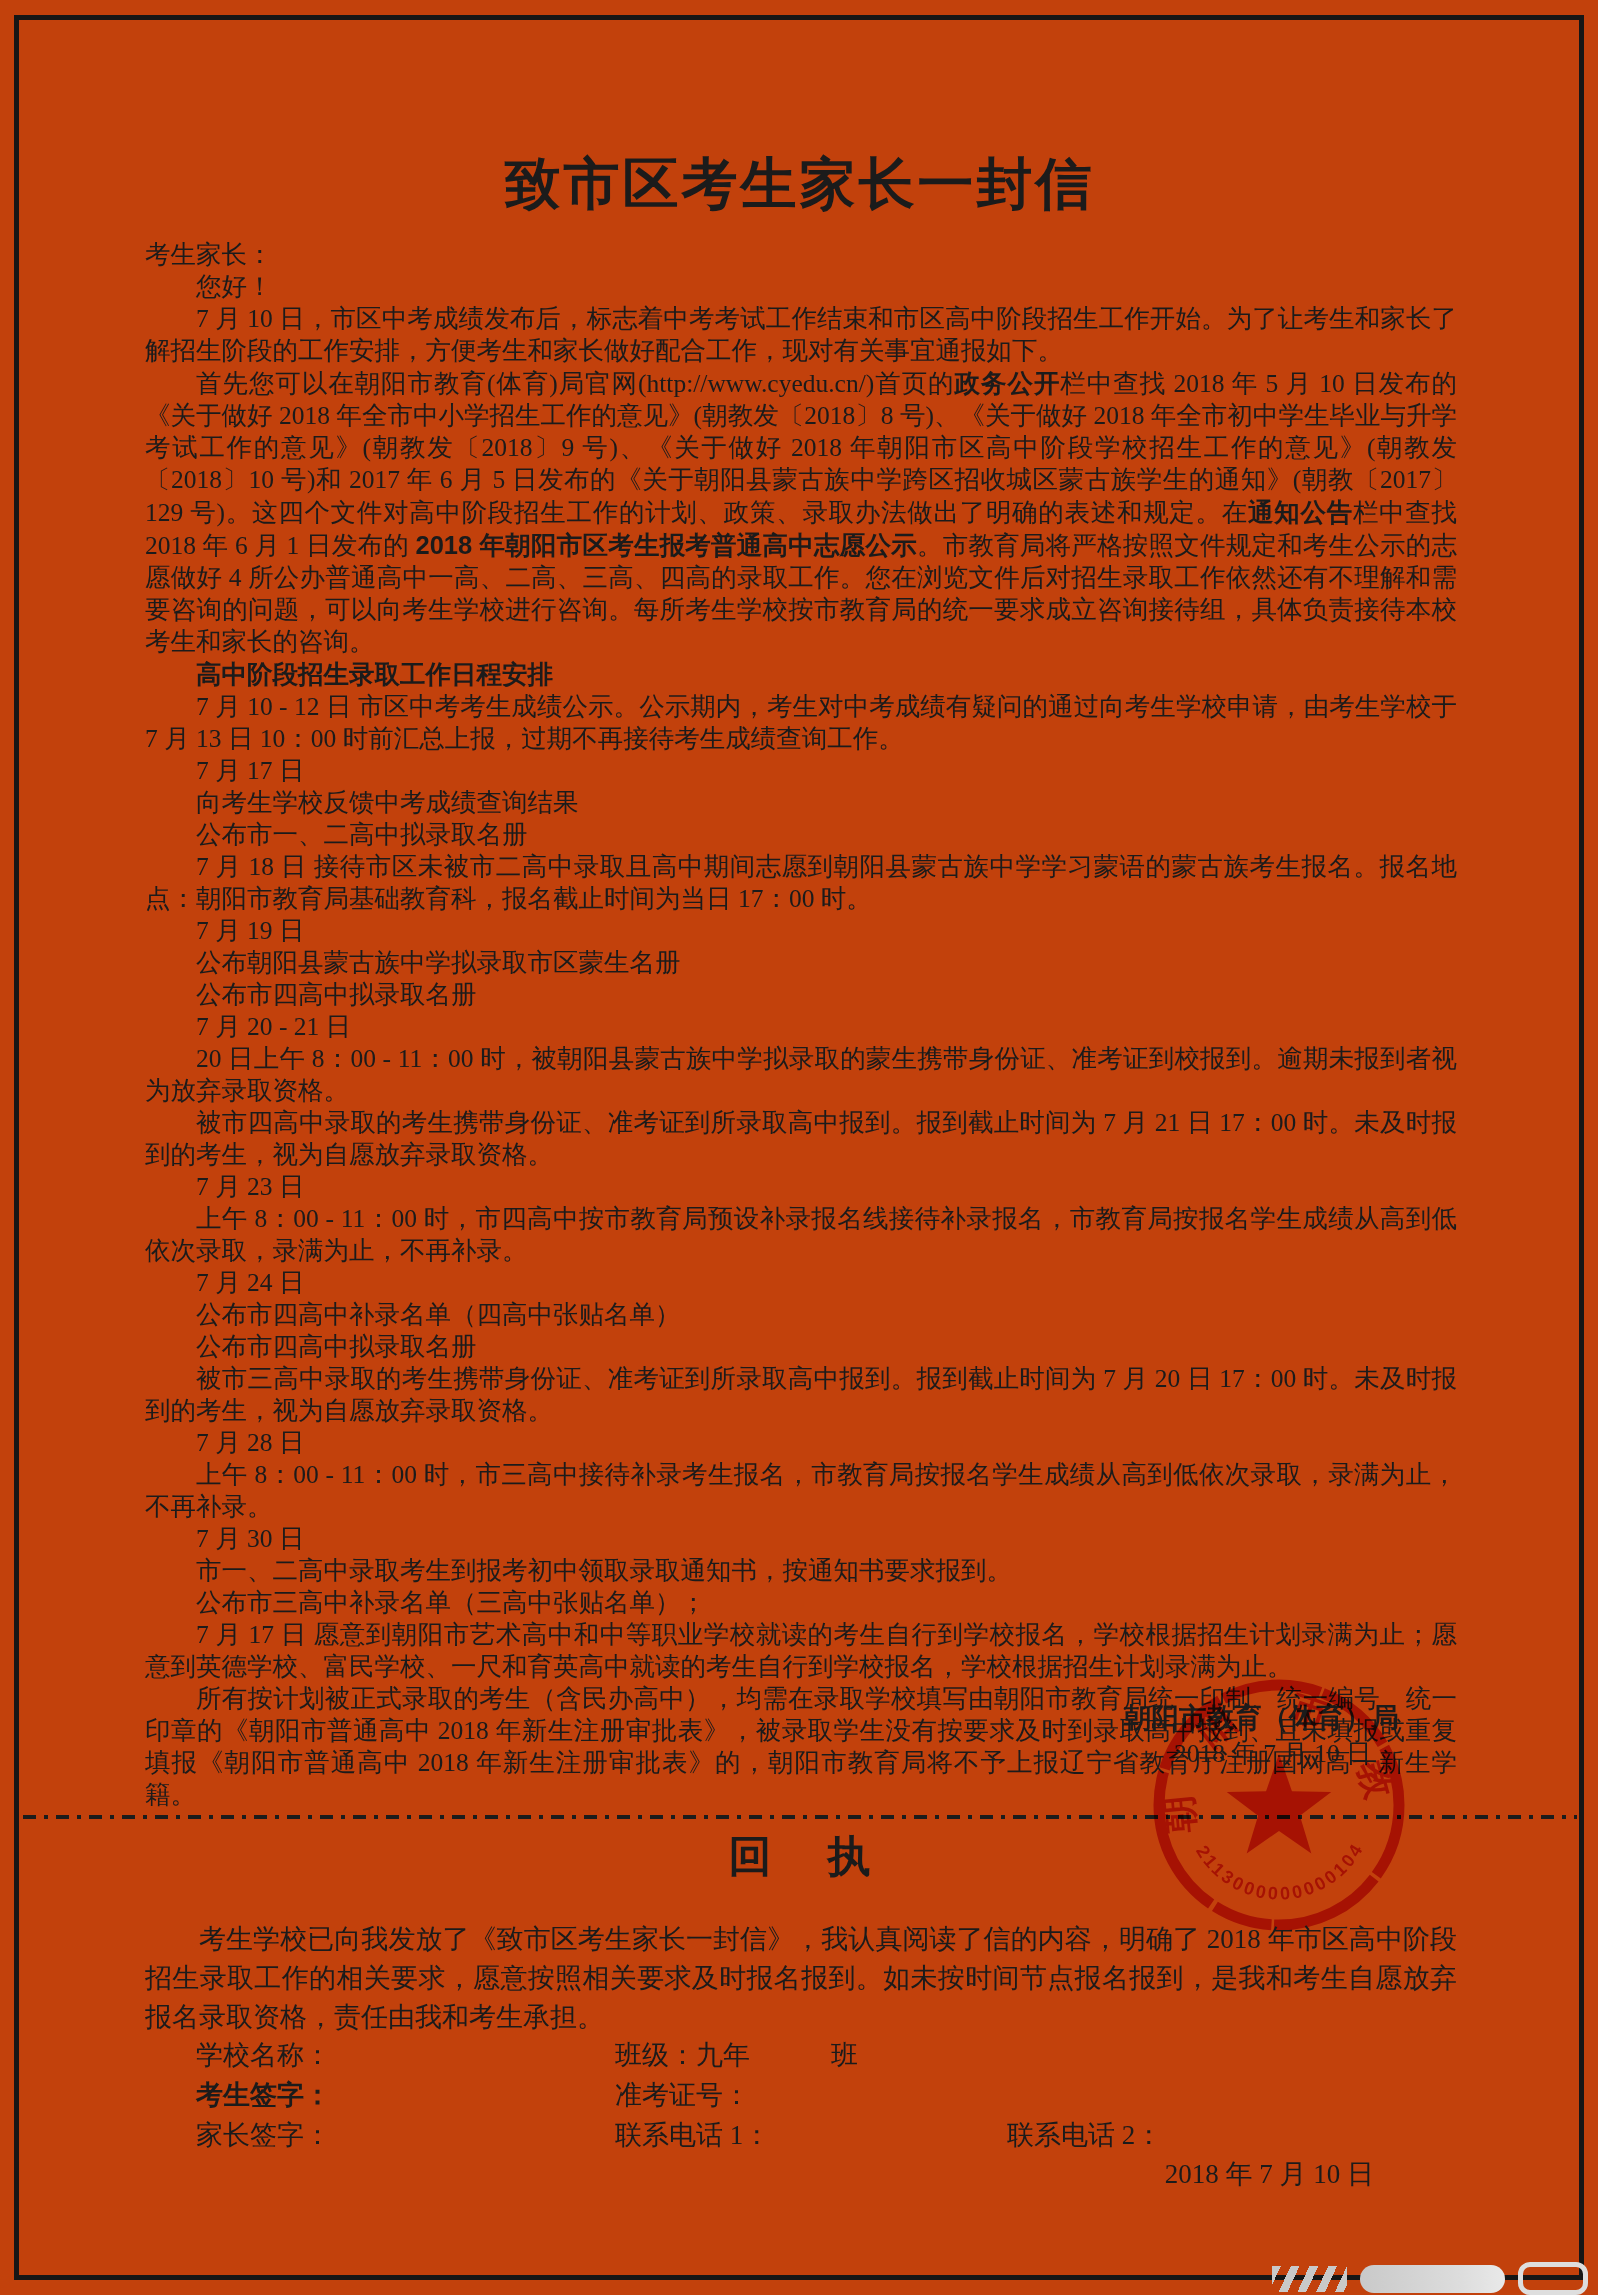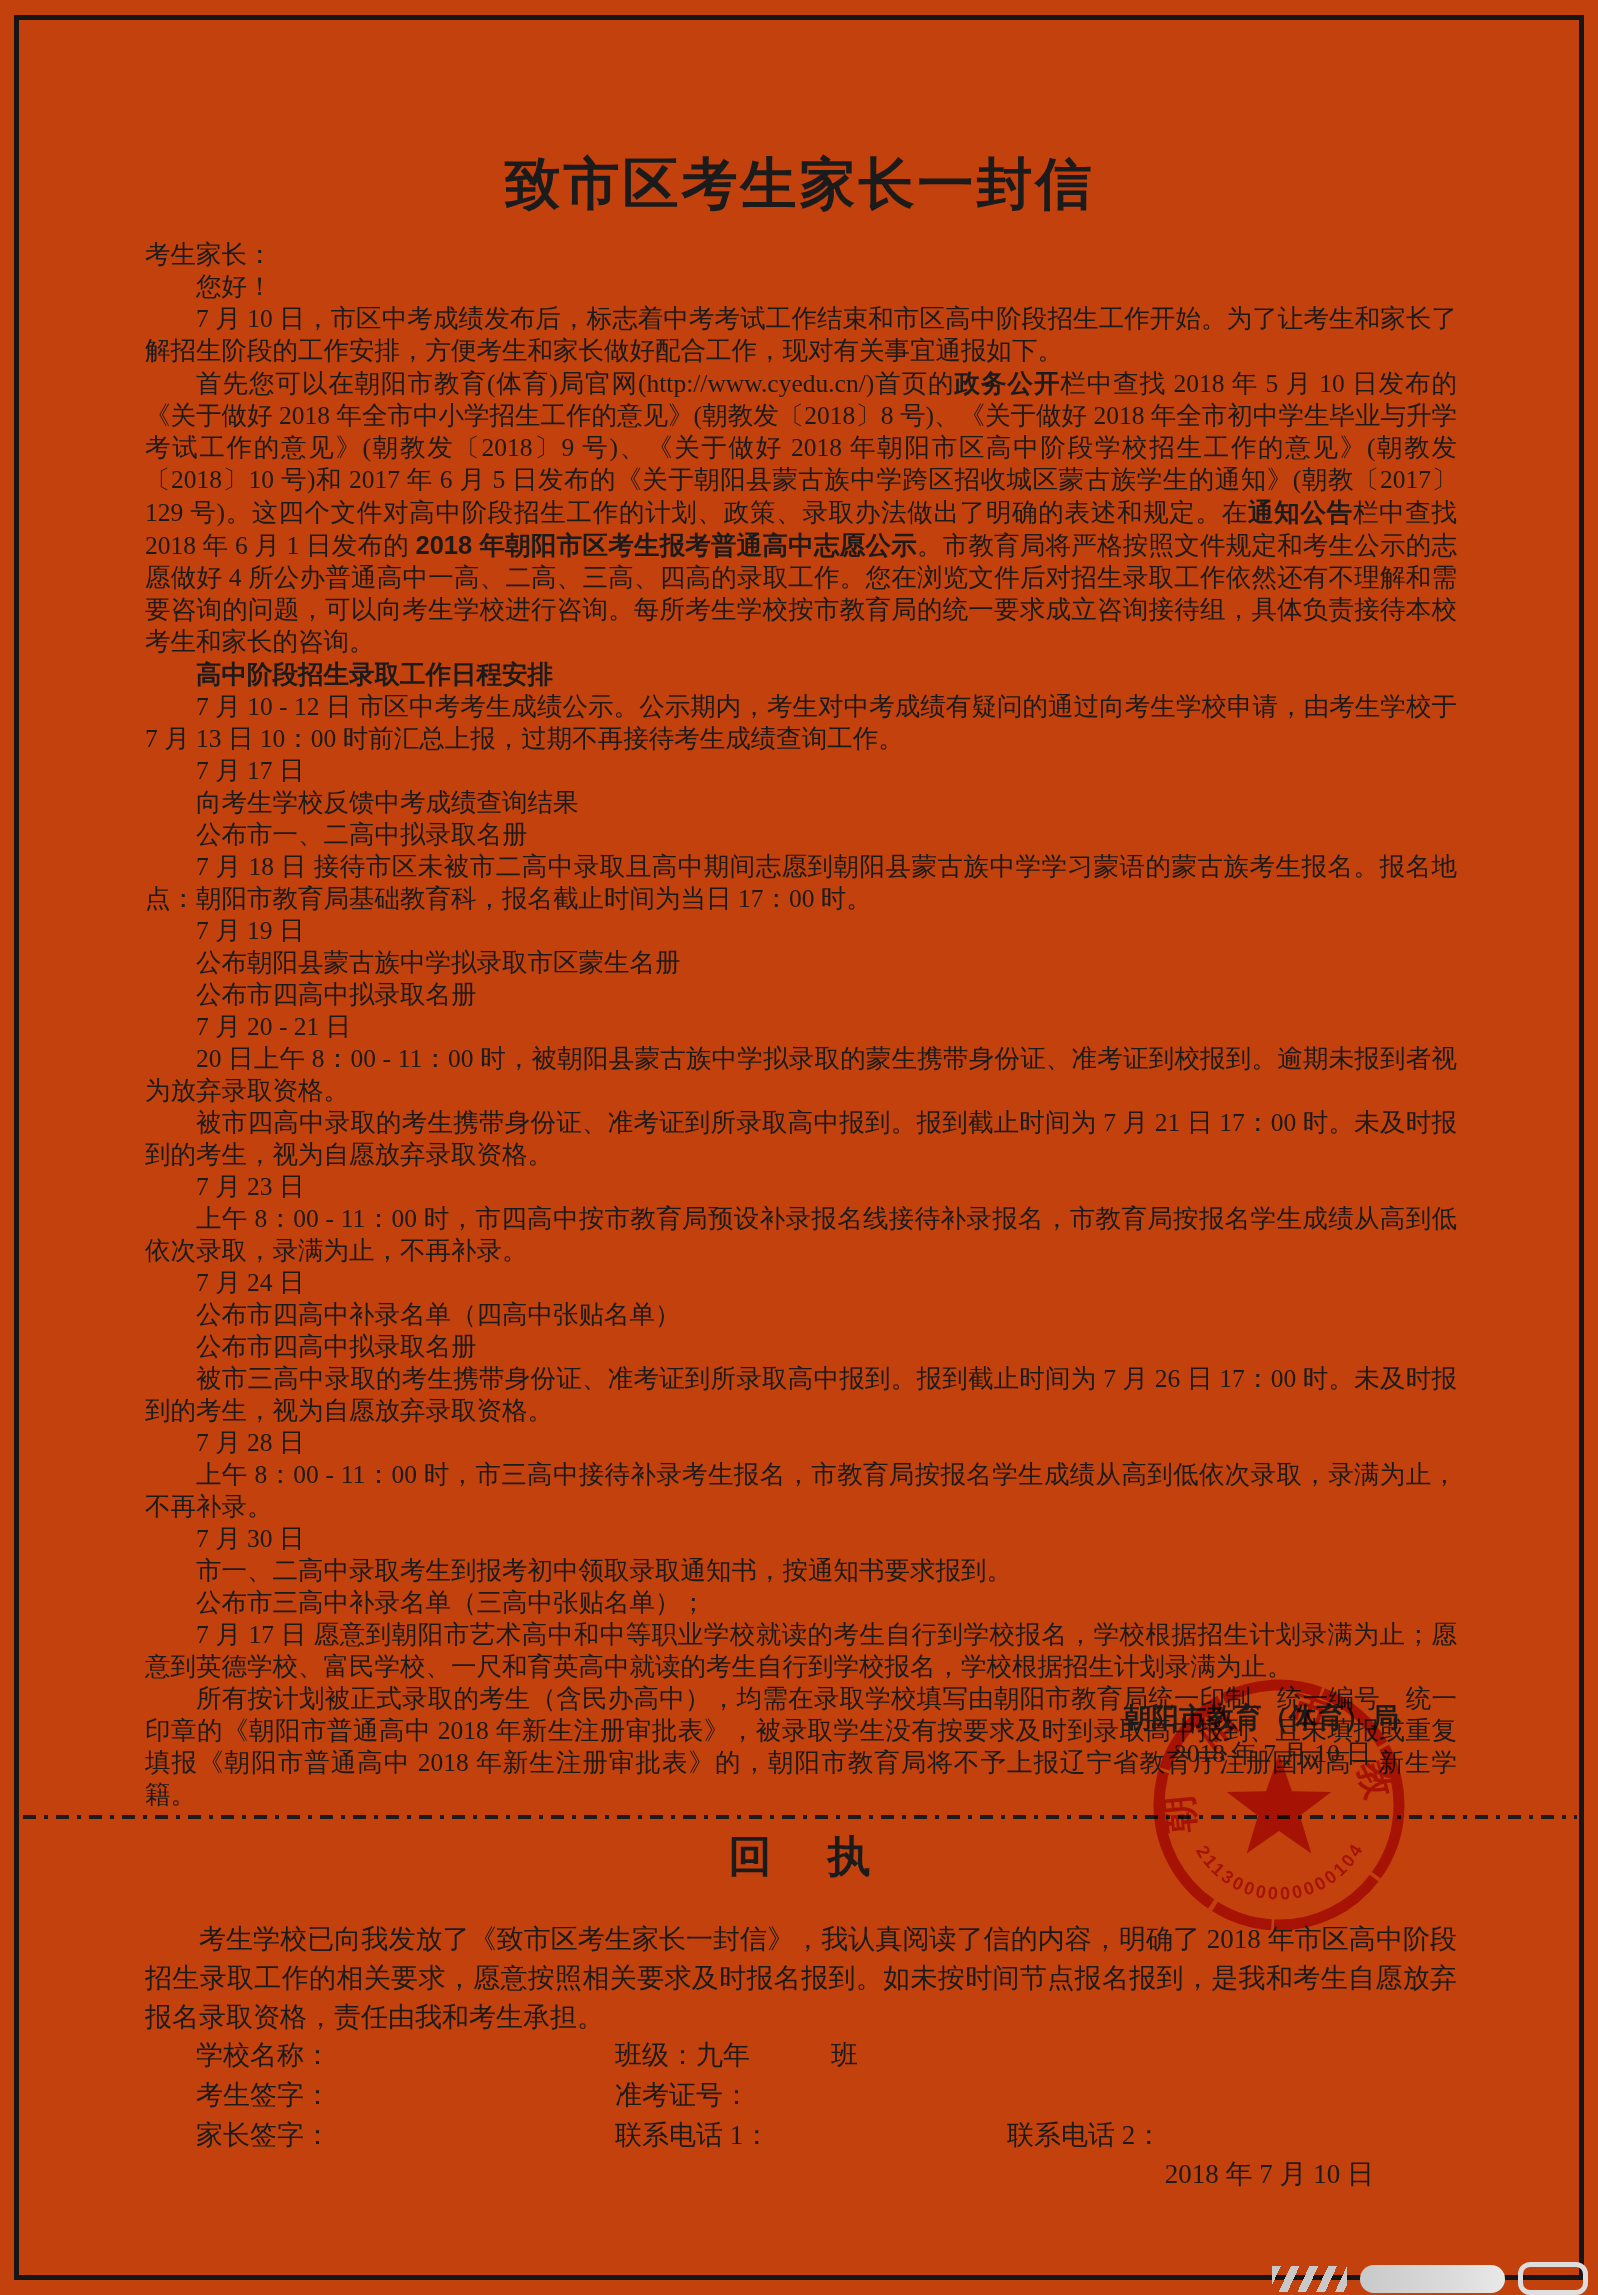--- a/index.html
+++ b/index.html
@@ -112,21 +112,21 @@
       <p class="para"><span>公布朝阳县蒙古族中学拟录取市区蒙生名册</span></p>
       <p class="para"><span>公布市四高中拟录取名册</span></p>
       <p class="para"><span>7 月 20 - 21 日</span></p>
       <p class="para"><span>20 日上午 8：00 - 11：00 时，被朝阳县蒙古族中学拟录取的蒙生携带身份证、准考证到校报到。逾期未报到者视为放弃录取资格。</span></p>
       <p class="para"><span>被市四高中录取的考生携带身份证、准考证到所录取高中报到。报到截止时间为 7 月 21 日 17：00 时。未及时报到的考生，视为自愿放弃录取资格。</span></p>
       <p class="para"><span>7 月 23 日</span></p>
       <p class="para"><span>上午 8：00 - 11：00 时，市四高中按市教育局预设补录报名线接待补录报名，市教育局按报名学生成绩从高到低依次录取，录满为止，不再补录。</span></p>
       <p class="para"><span>7 月 24 日</span></p>
       <p class="para"><span>公布市四高中补录名单（四高中张贴名单）</span></p>
       <p class="para"><span>公布市四高中拟录取名册</span></p>
-      <p class="para"><span>被市三高中录取的考生携带身份证、准考证到所录取高中报到。报到截止时间为 7 月 26 日 17：00 时。未及时报到的考生，视为自愿放弃录取资格。</span></p>
+      <p class="para"><span>被市三高中录取的考生携带身份证、准考证到所录取高中报到。报到截止时间为 7 月 20 日 17：00 时。未及时报到的考生，视为自愿放弃录取资格。</span></p>
       <p class="para"><span>7 月 28 日</span></p>
       <p class="para"><span>上午 8：00 - 11：00 时，市三高中接待补录考生报名，市教育局按报名学生成绩从高到低依次录取，录满为止，不再补录。</span></p>
       <p class="para"><span>7 月 30 日</span></p>
       <p class="para"><span>市一、二高中录取考生到报考初中领取录取通知书，按通知书要求报到。</span></p>
       <p class="para"><span>公布市三高中补录名单（三高中张贴名单）；</span></p>
       <p class="para"><span>7 月 17 日 愿意到朝阳市艺术高中和中等职业学校就读的考生自行到学校报名，学校根据招生计划录满为止；愿意到英德学校、富民学校、一尺和育英高中就读的考生自行到学校报名，学校根据招生计划录满为止。</span></p>
       <p class="para"><span>所有按计划被正式录取的考生（含民办高中），均需在录取学校填写由朝阳市教育局统一印制、统一编号、统一印章的《朝阳市普通高中 2018 年新生注册审批表》，被录取学生没有按要求及时到录取高中报到、且未填报或重复填报《朝阳市普通高中 2018 年新生注册审批表》的，朝阳市教育局将不予上报辽宁省教育厅注册国网高一新生学籍。</span></p>
     </div>
 
   <div class="sig">
@@ -151,21 +151,21 @@
     </text>
   </svg>
 
   <h2 class="receipt-title">回执</h2>
 
   <p class="receipt-body">考生学校已向我发放了《致市区考生家长一封信》，我认真阅读了信的内容，明确了 2018 年市区高中阶段招生录取工作的相关要求，愿意按照相关要求及时报名报到。如未按时间节点报名报到，是我和考生自愿放弃报名录取资格，责任由我和考生承担。</p>
 
   <span class="flabel" style="left:196px;top:2039px;">学校名称：</span>
   <span class="flabel" style="left:615px;top:2039px;">班级：九年　　　班</span>
 
-  <span class="flabel" style="left:196px;top:2079px;">考生签字：</span>
+  <span class="flabel" style="left:196px;top:2079px;font-weight:bold;">考生签字：</span>
   <span class="flabel" style="left:615px;top:2079px;">准考证号：</span>
 
   <span class="flabel" style="left:196px;top:2119px;">家长签字：</span>
   <span class="flabel" style="left:615px;top:2119px;">联系电话 1：</span>
   <span class="flabel" style="left:1007px;top:2119px;">联系电话 2：</span>
 
   <span class="bottom-date">2018 年 7 月 10 日</span>
 
   <div class="watermark">
     <span class="wm-slashes"></span>

